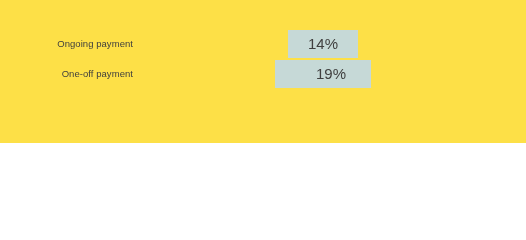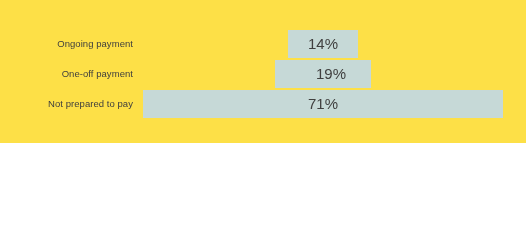--- a/index.html
+++ b/index.html
@@ -70,20 +70,15 @@
       <div class="bar" style="left: 287.51px; width: 70.98px; background: rgb(198, 217, 215);"></div>
       <span class="bar-value" style="left: 287.51px; width: 70.98px; color: rgb(64, 64, 64);">14%</span>
     </div>
 
     <div class="bar-row" style="top:60px;">
       <span class="cat-label" style="width: 133px; color: rgb(62, 62, 62);">One-off payment</span>
       <div class="bar" style="left: 274.835px; width: 96.33px; background: rgb(198, 217, 215);"></div>
       <span class="bar-value" style="left: 274.835px; width: 96.33px; color: rgb(64, 64, 64); padding-left: 8px;">19%</span>
     </div>
 
-    <div class="bar-row" style="top:90px;">
-      <span class="cat-label" style="width: 133px; color: rgb(62, 62, 62);">Not prepared to pay</span>
-      <div class="bar" style="left: 143.015px; width: 359.97px; background: rgb(198, 217, 215);"></div>
-      <span class="bar-value" style="left: 143.015px; width: 359.97px; color: rgb(64, 64, 64);">71%</span>
-    </div>
 
   </div>
 </div>
 
 </body></html>

